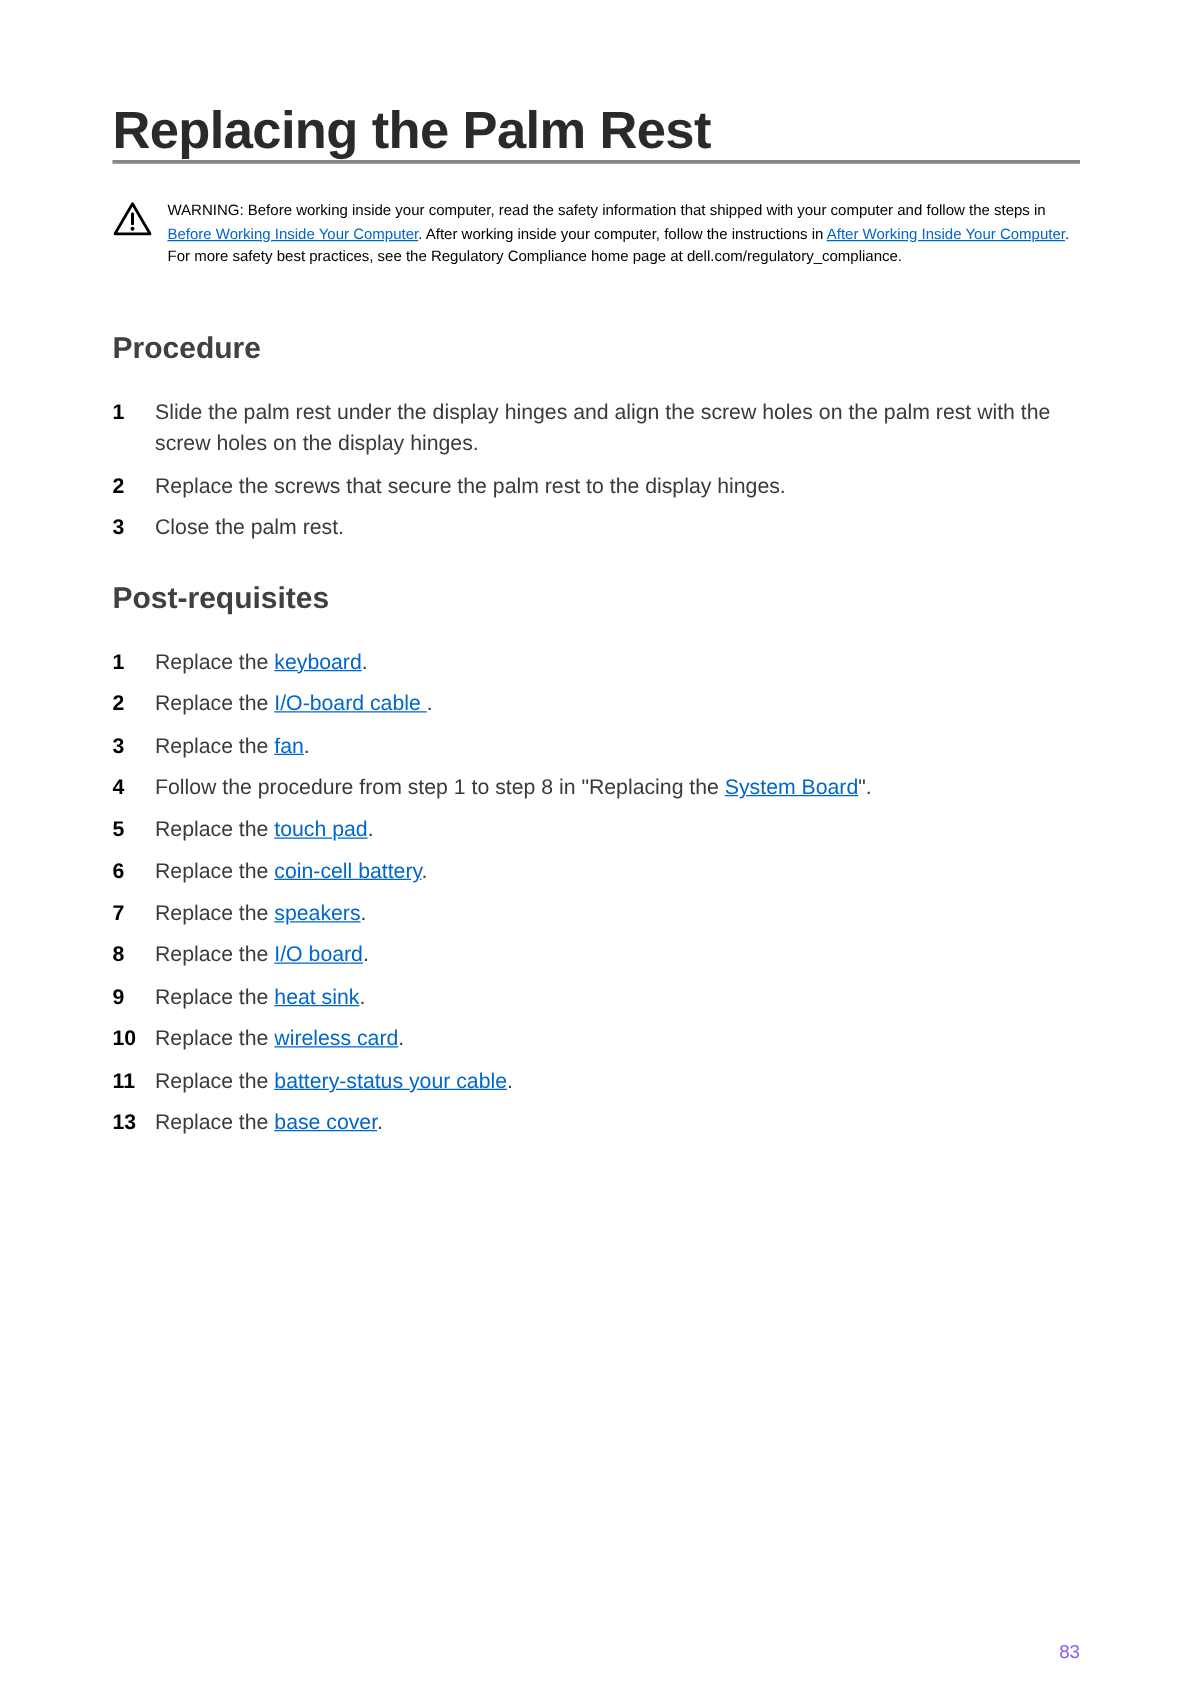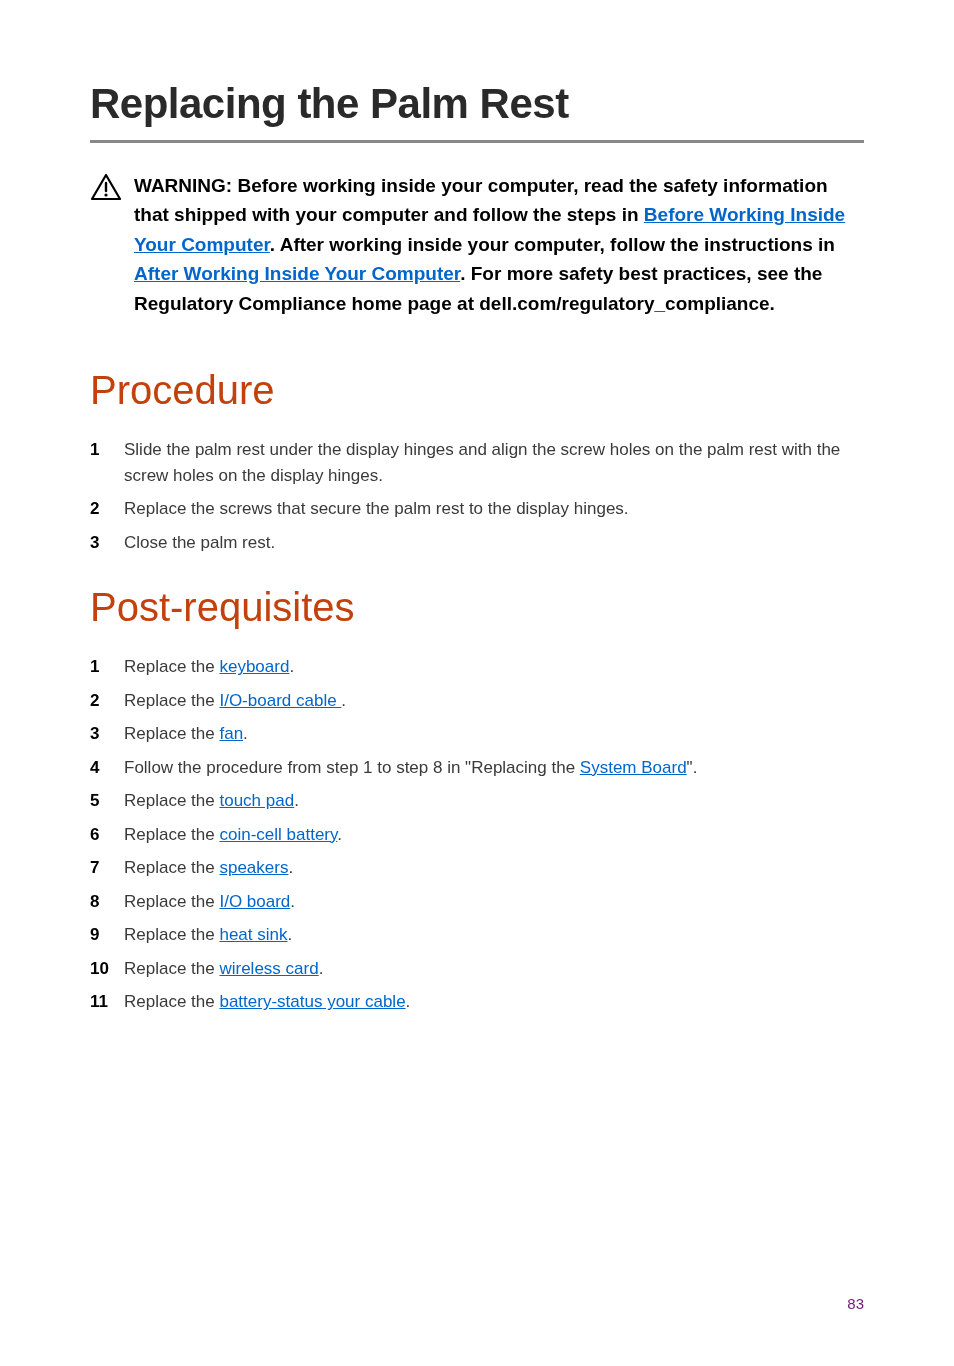--- a/index.html
+++ b/index.html
@@ -15,21 +15,20 @@
       background: #ffffff;
       color: #000000;
       padding: 80px 90px 40px 90px;
       position: relative;
     }
     
     .page-title {
       font-size: 42px;
       font-weight: 700;
       color: #2a2a2a;
-      padding-bottom: 12px;
       border-bottom: 3px solid #888888;
       margin-bottom: 20px;
       letter-spacing: -0.5px;
     }
     
     .warning-block {
       display: flex;
       align-items: flex-start;
       margin-bottom: 50px;
       padding-top: 8px;
@@ -40,30 +39,30 @@
       margin-right: 12px;
       margin-top: 2px;
     }
     
     .warning-icon svg {
       width: 32px;
       height: 28px;
     }
     
     .warning-text {
-      font-size: 19px;
-      font-weight: 700;
+      font-size: 12px;
+      font-weight: 400;
       line-height: 1.55;
       color: #000000;
     }
     
     .section-heading {
-      font-size: 40px;
-      font-weight: 400;
-      color: #c2410c;
+      font-size: 24px;
+      font-weight: 700;
+      color: #404040;
       margin-bottom: 24px;
       margin-top: 10px;
     }
     
     .numbered-list {
       list-style: none;
       counter-reset: item;
       margin-bottom: 30px;
     }
     
@@ -88,24 +87,24 @@
     }
     
     .link {
       color: #0066cc;
       text-decoration: underline;
       cursor: pointer;
     }
     
     .page-number {
       position: absolute;
-      bottom: 54px;
+      bottom: 36px;
       right: 90px;
       font-size: 15px;
-      color: #701a75;
+      color: #8b5cf6;
     }
   </style>
 </head>
 <body>
 
 <h1 class="page-title">Replacing the Palm Rest</h1>
 
 <div class="warning-block">
   <span class="warning-icon">
     <svg viewBox="0 0 32 28">
@@ -176,15 +175,19 @@
     <span class="content"><span>Replace the </span><a class="link">heat sink</a><span>.</span></span>
   </li>
   <li>
     <span class="num">10</span>
     <span class="content"><span>Replace the </span><a class="link">wireless card</a><span>.</span></span>
   </li>
   <li>
     <span class="num">11</span>
     <span class="content"><span>Replace the </span><a class="link">battery-status your cable</a><span>.</span></span>
   </li>
+  <li>
+    <span class="num">13</span>
+    <span class="content"><span>Replace the </span><a class="link">base cover</a><span>.</span></span>
+  </li>
 </ol>
 
 <div class="page-number">83</div>
 
 </body></html>

